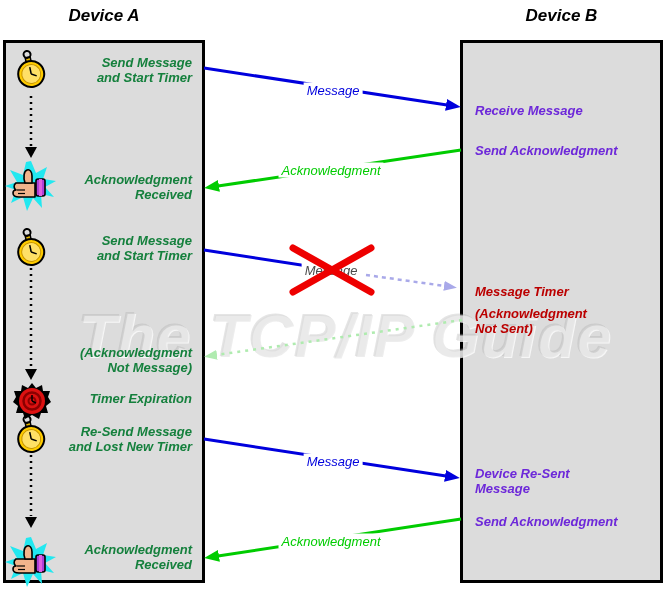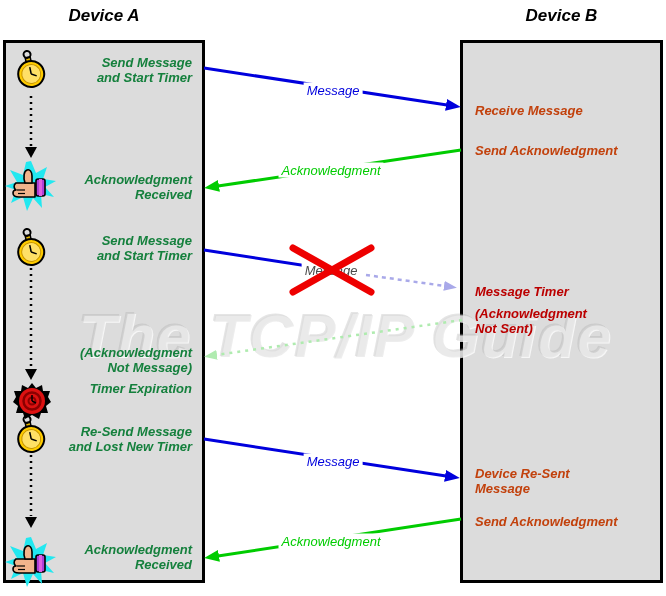--- a/index.html
+++ b/index.html
@@ -19,21 +19,21 @@
              color:rgba(214,214,214,0.45);
              text-shadow:1px 1px 0 rgba(255,255,255,0.75),-1px -1px 0 rgba(150,150,150,0.25);}
   
   #arrows{position:absolute;left:0;top:0;z-index:2;pointer-events:none;}
   #xlayer{position:absolute;left:0;top:0;z-index:4;pointer-events:none;}
   
   .a-label{position:absolute;left:52px;width:140px;text-align:right;font-size:13px;line-height:15px;
            font-weight:bold;color:#15803d;z-index:3;}
   
   .b-label{position:absolute;left:475px;width:182px;text-align:left;font-size:13px;line-height:15px;
-           font-weight:bold;color:#c2410c;z-index:3;}
+           font-weight:bold;color:#6d28d9;z-index:3;}
   .b-label.red{color:#BB0000;}
   
   .arrow-label{position:absolute;transform:translate(-50%,-50%);background:#fff;padding:0 3px;
                font-size:13px;font-weight:normal;white-space:nowrap;z-index:3;}
   .arrow-label.blue{color:#0000DD;}
   .arrow-label.green{color:#00CC00;}
   .arrow-label.gray{color:#4a4a4a;}
   
   .icon{position:absolute;z-index:3;}
 </style>
@@ -116,21 +116,21 @@
     <div>Received</div>
   </div>
   <div class="a-label" style="top:233px;">
     <div>Send Message</div>
     <div>and Start Timer</div>
   </div>
   <div class="a-label" style="top:345px;">
     <div>(Acknowledgment</div>
     <div>Not Message)</div>
   </div>
-  <div class="a-label" style="top:381px;">
+  <div class="a-label" style="top:391px;">
     <div>Timer Expiration</div>
   </div>
   <div class="a-label" style="top:424px;">
     <div>Re-Send Message</div>
     <div>and Lost New Timer</div>
   </div>
   <div class="a-label" style="top:542px;">
     <div>Acknowledgment</div>
     <div>Received</div>
   </div>

